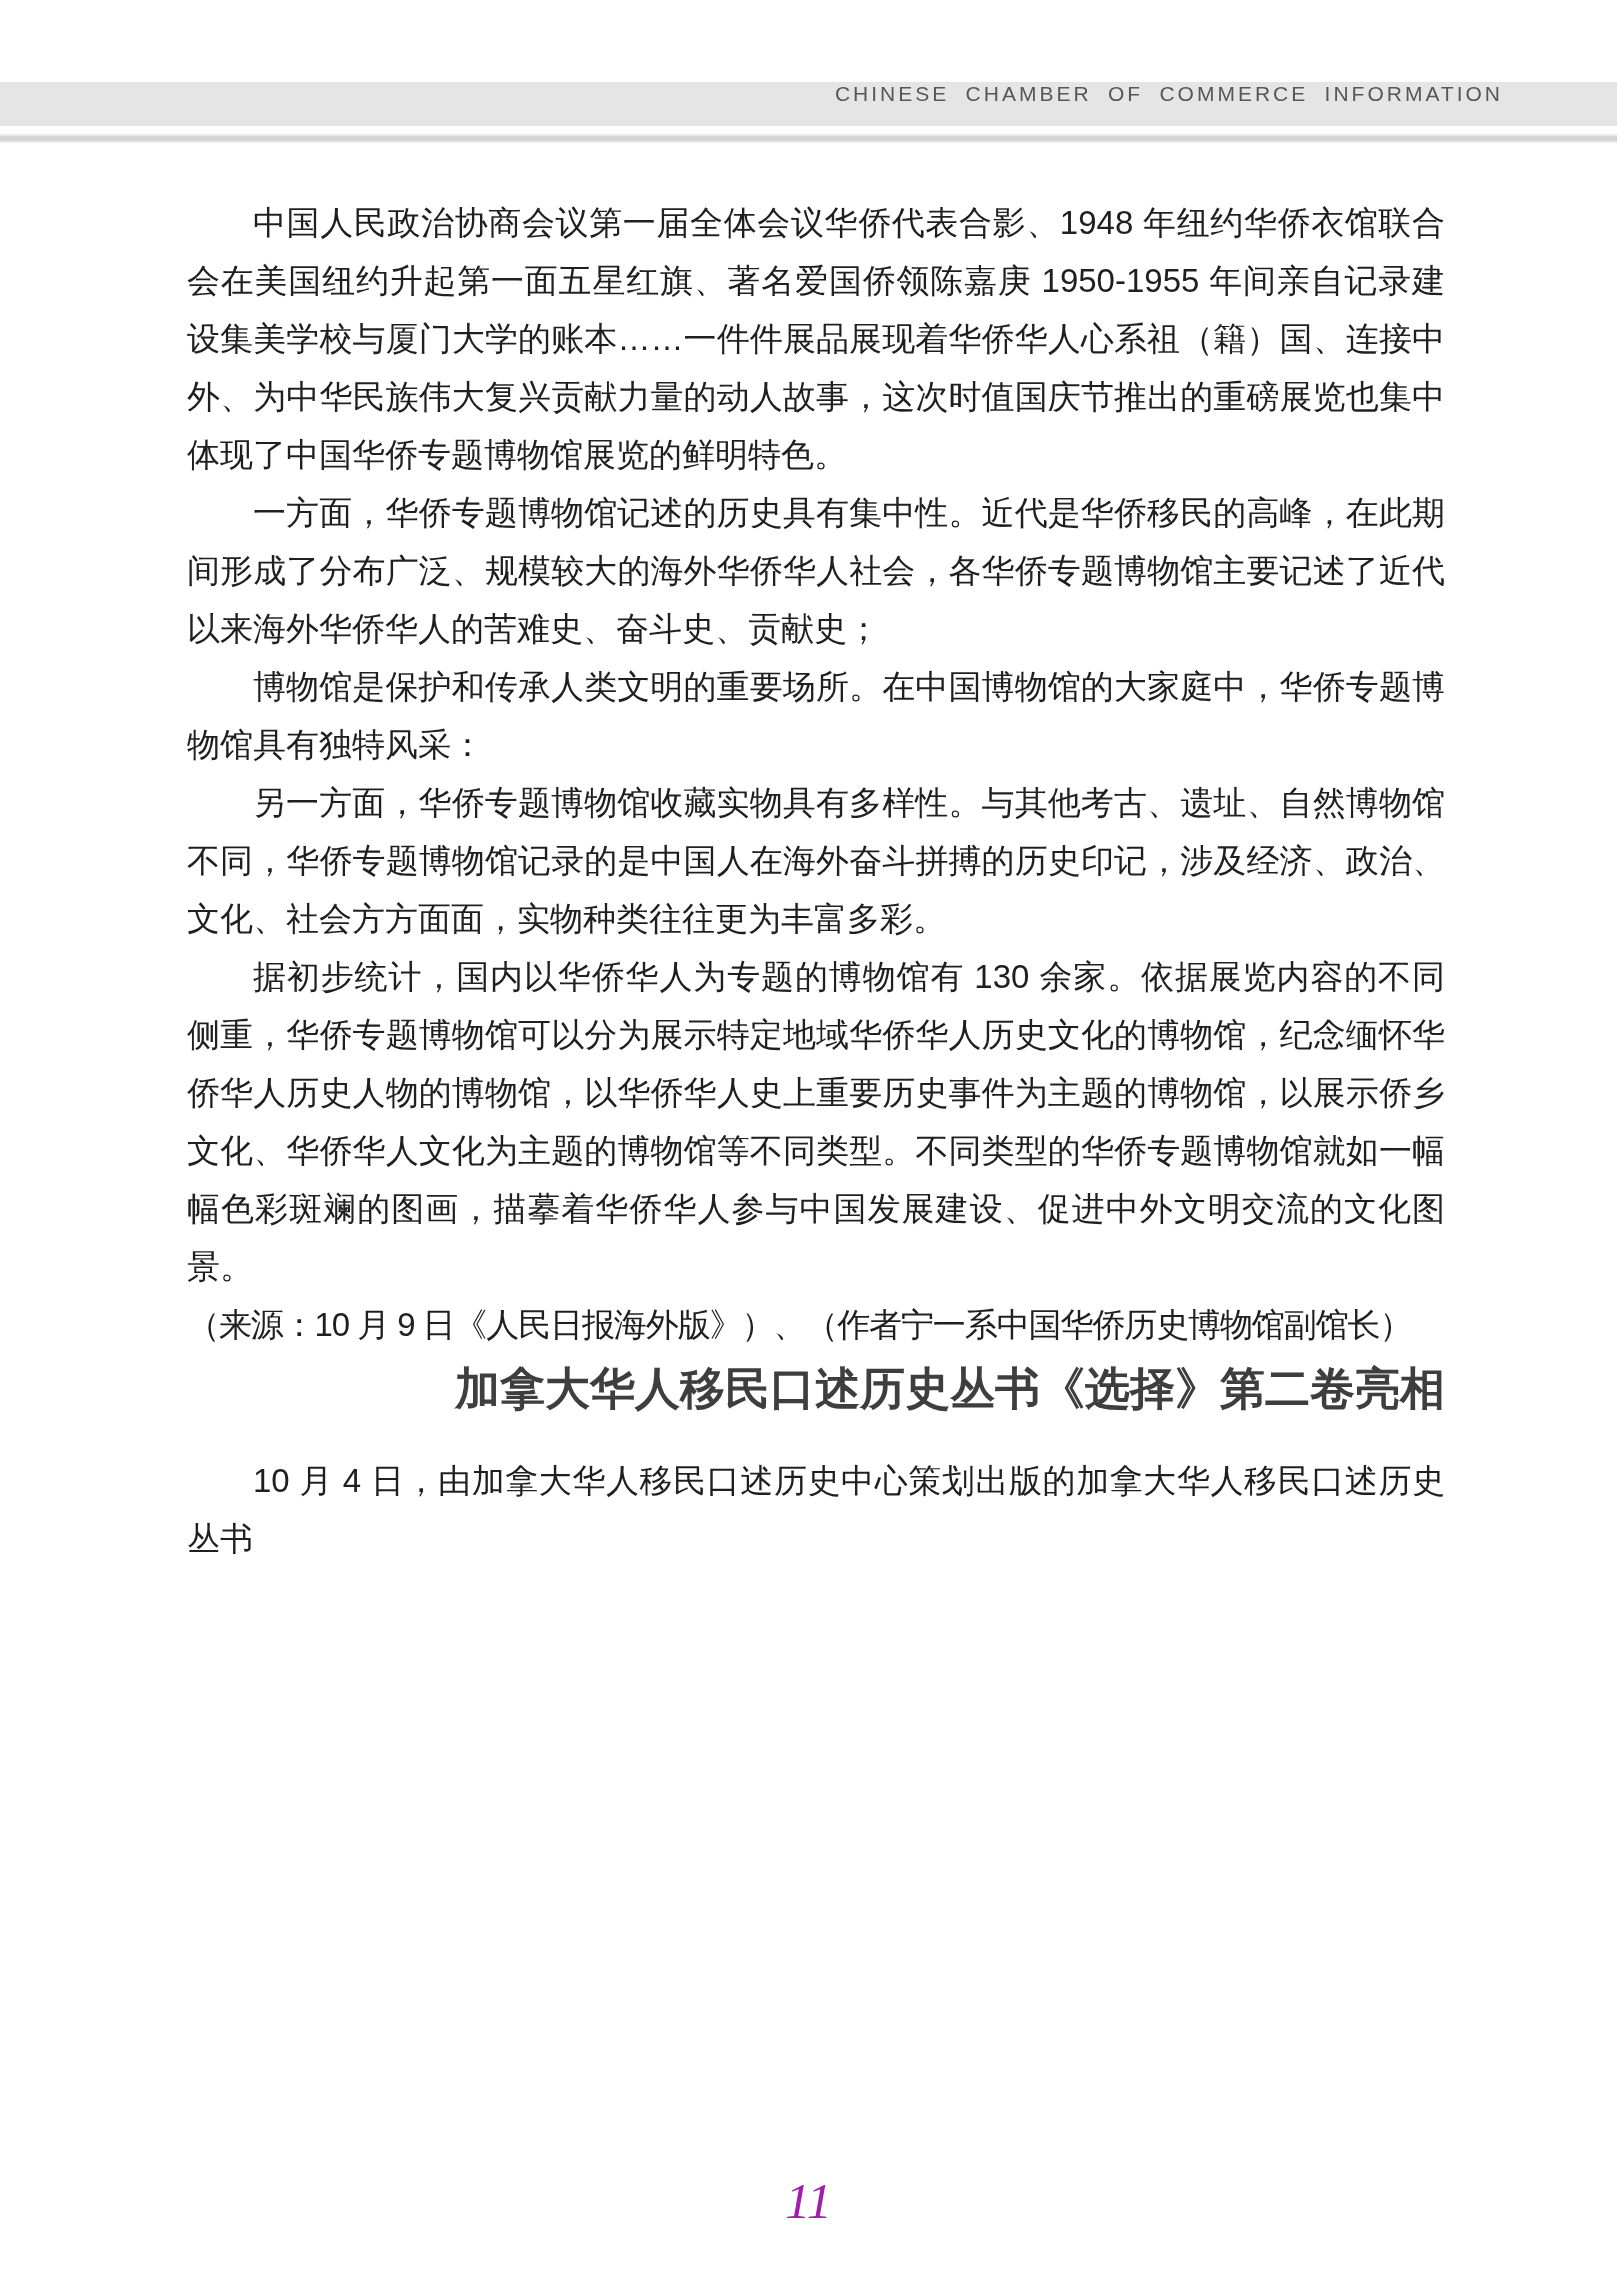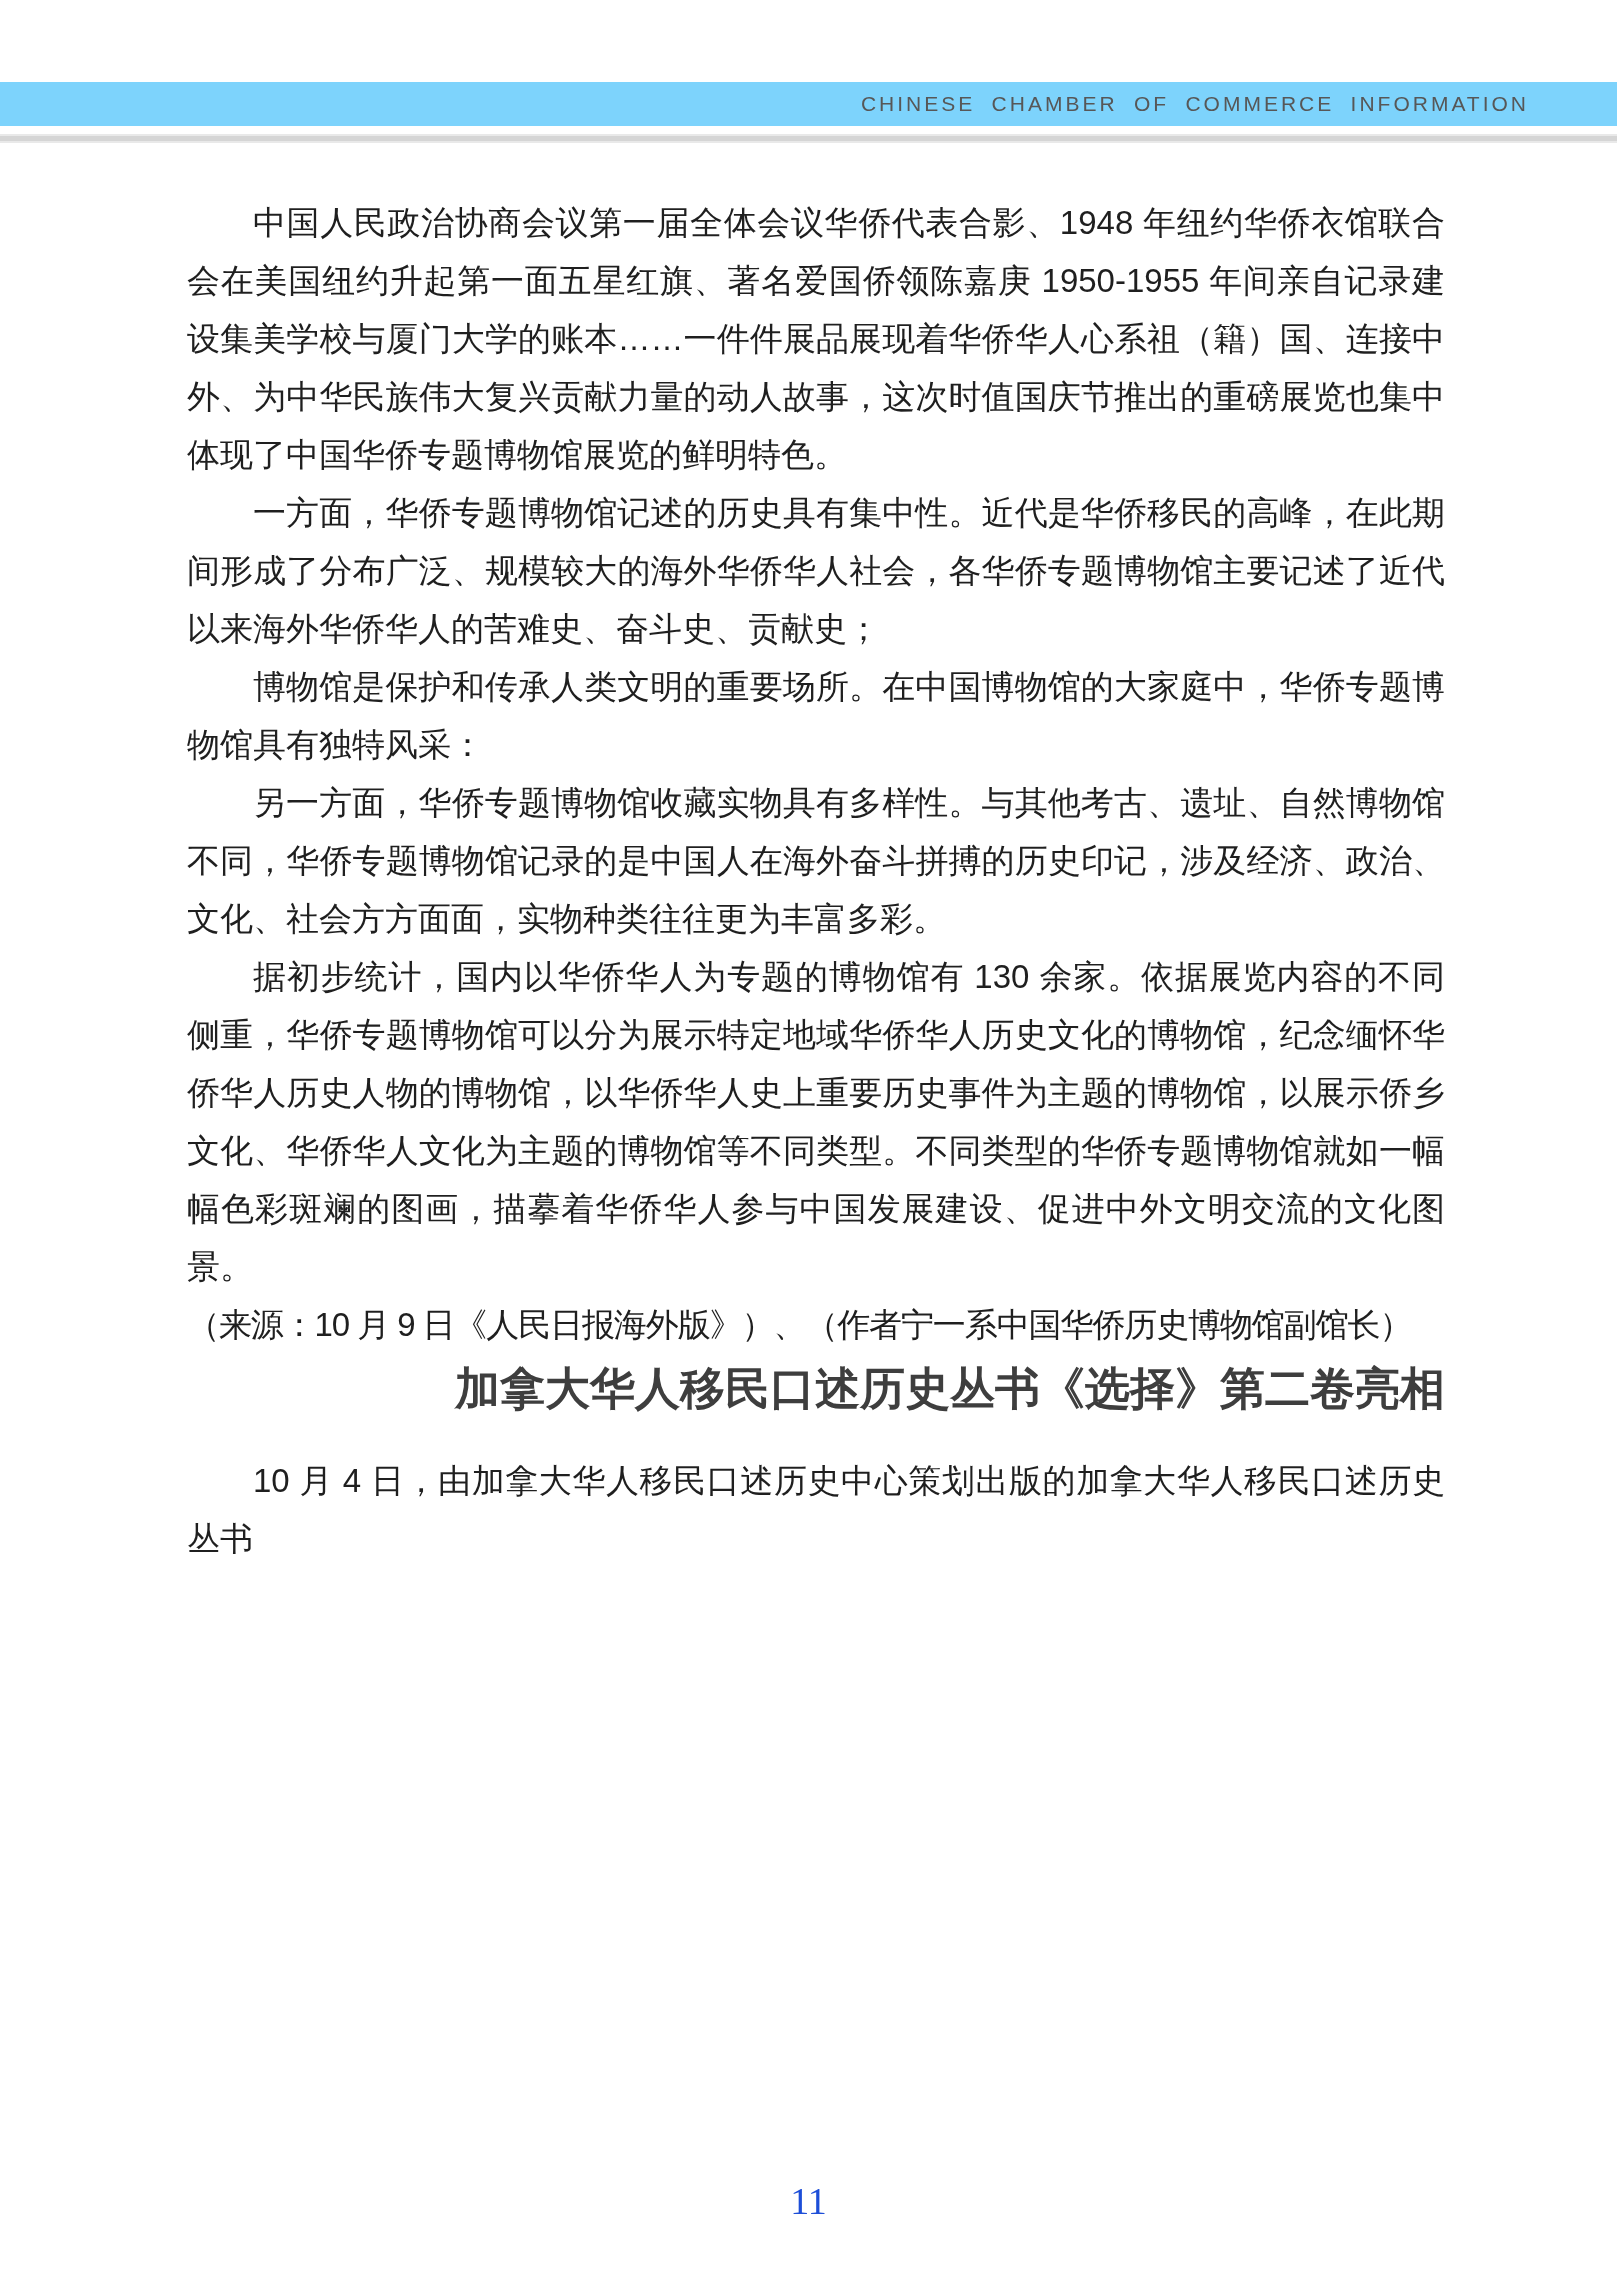--- a/index.html
+++ b/index.html
@@ -8,25 +8,24 @@
     width: 1617px;
     height: 2284px;
     background: #ffffff;
     font-family: "Liberation Sans", sans-serif;
     overflow: hidden;
   }
   .header-band {
     position: absolute;
     left: 0; top: 82px;
     width: 100%; height: 44px;
-    background: #7dd3fc;
+    background: #e5e5e5;
     display: flex;
-    align-items: center;
     justify-content: flex-end;
-    padding-right: 88px;
+    padding-right: 114px;
     box-sizing: border-box;
   }
   .header-band .band-text {
     font-size: 21px;
     font-weight: 500;
     letter-spacing: 3px;
     word-spacing: 7.5px;
     color: #575757;
     white-space: nowrap;
   }
@@ -66,23 +65,24 @@
   }
   .section-first-para {
     margin-top: 29px !important;
   }
   .page-number {
     position: absolute;
     left: 0; top: 2180px;
     width: 100%;
     text-align: center;
     font-family: "Liberation Serif", serif;
-    font-size: 38px;
+    font-size: 50px;
     line-height: 42px;
-    color: #1d4ed8;
+    color: #a21caf;
+    font-style: italic;
   }
 </style>
 </head>
 <body>
 
 <div class="page">
 
   <div class="header-band">
     <span class="band-text">CHINESE CHAMBER OF COMMERCE INFORMATION</span>
   </div>

